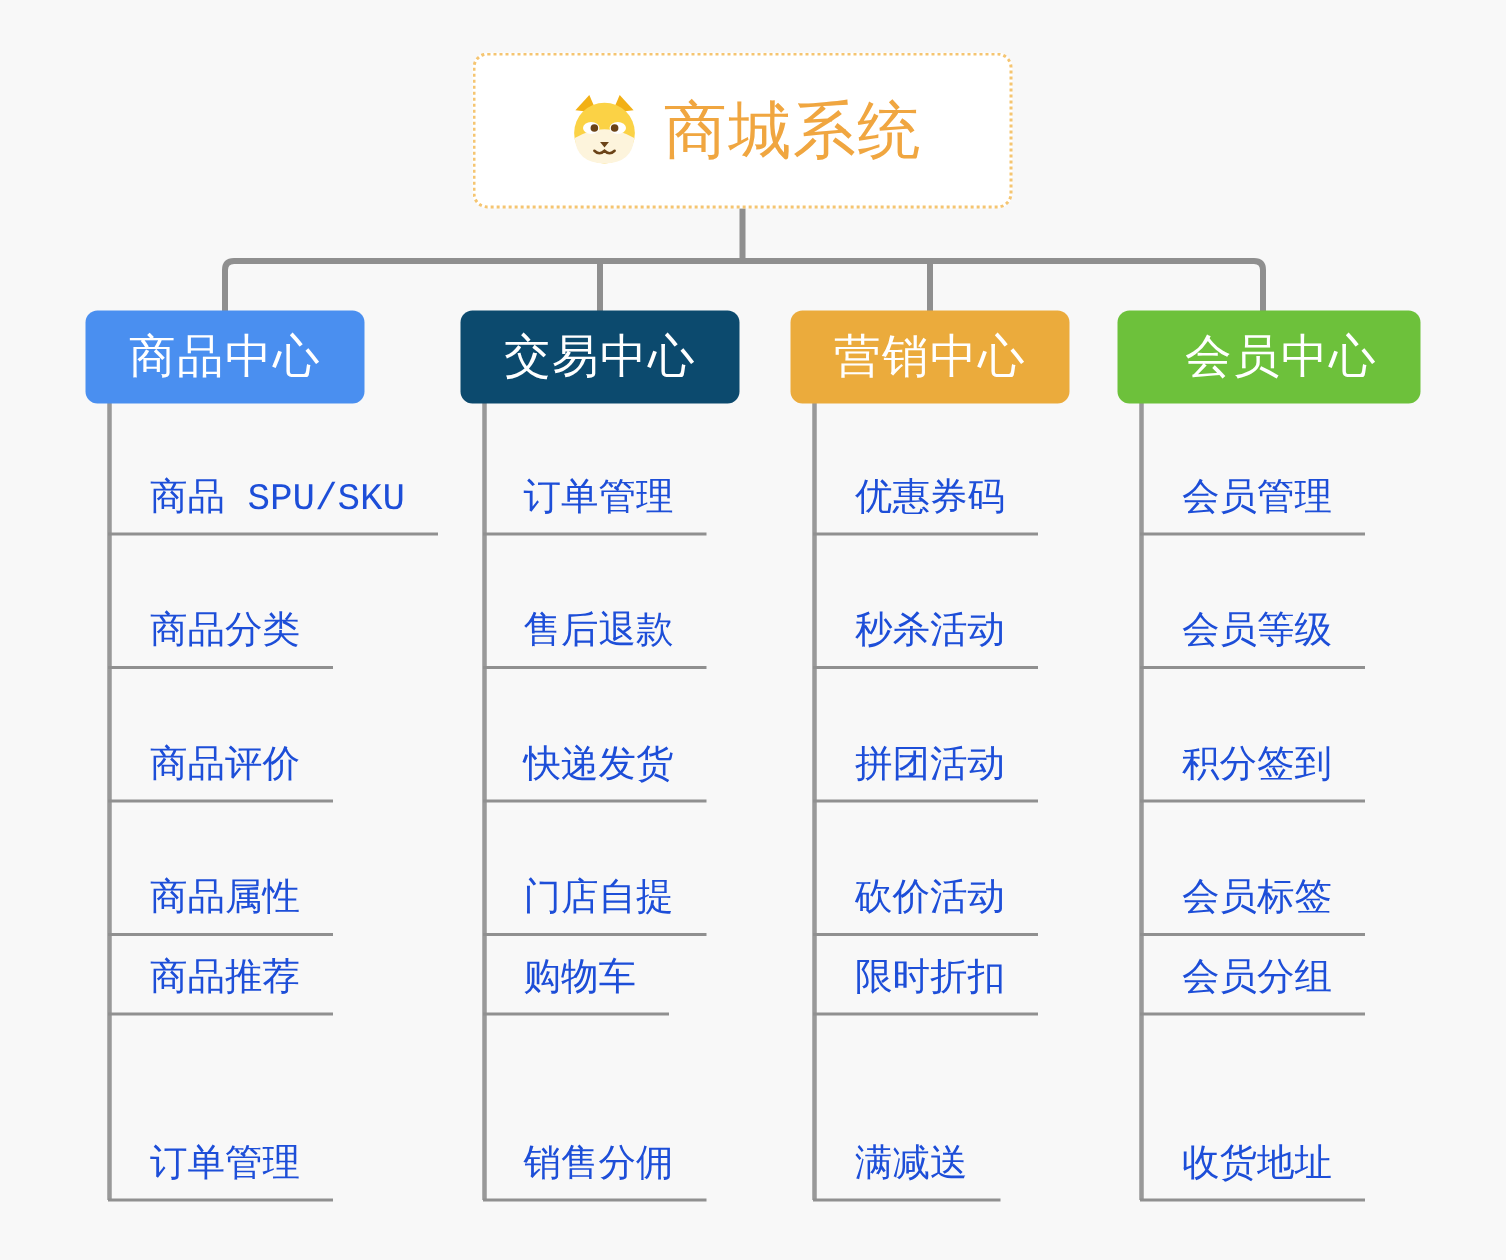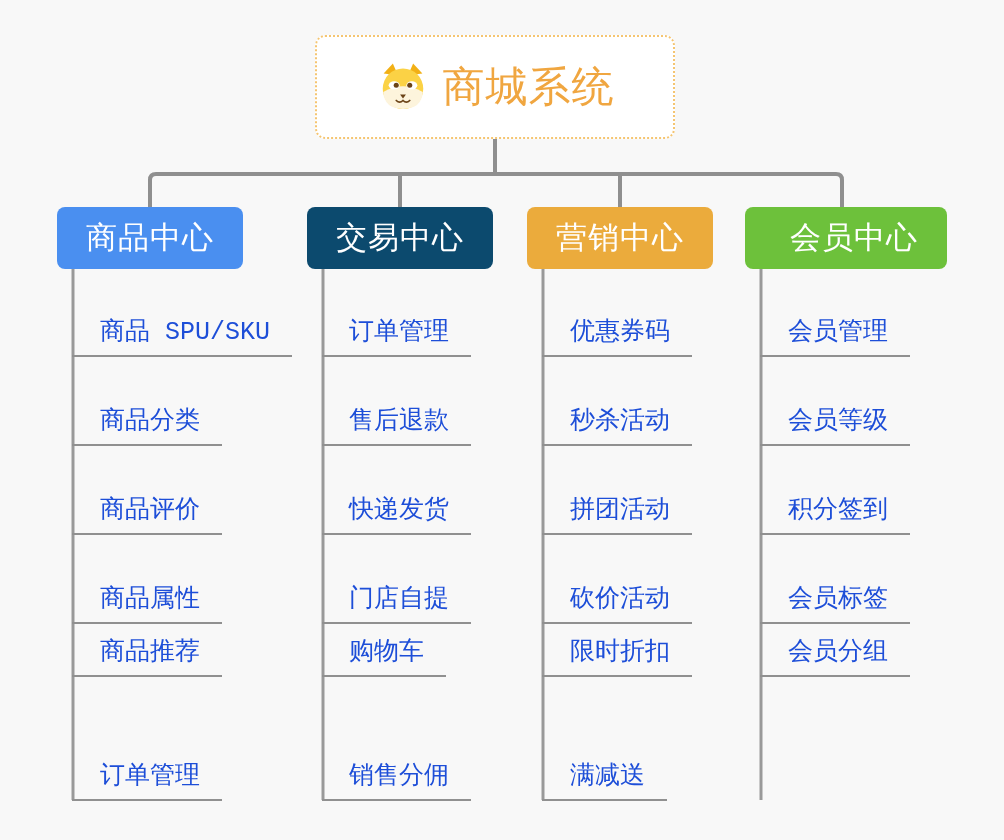--- a/index.html
+++ b/index.html
@@ -113,14 +113,15 @@
   <div class="item c3 r3">拼团活动</div>
   <div class="item c3 r4">砍价活动</div>
   <div class="item c3 r5">限时折扣</div>
   <div class="item c3 r6">满减送</div>
 
   <div class="item c4 r1">会员管理</div>
   <div class="item c4 r2">会员等级</div>
   <div class="item c4 r3">积分签到</div>
   <div class="item c4 r4">会员标签</div>
   <div class="item c4 r5">会员分组</div>
+  <div class="item c4 r6">收货地址</div>
 
 </div>
 
 </body></html>

